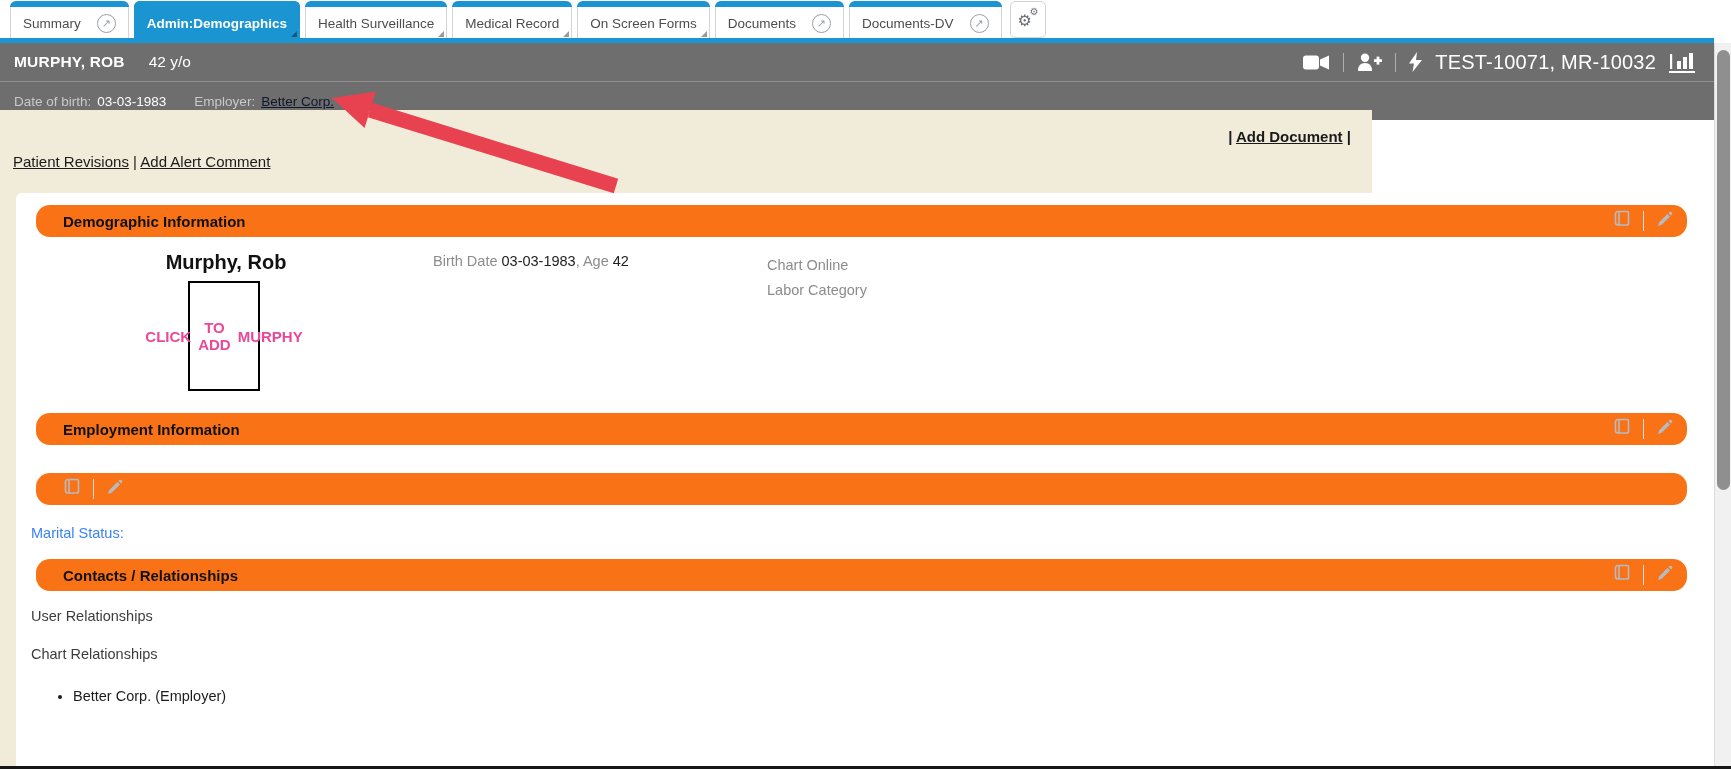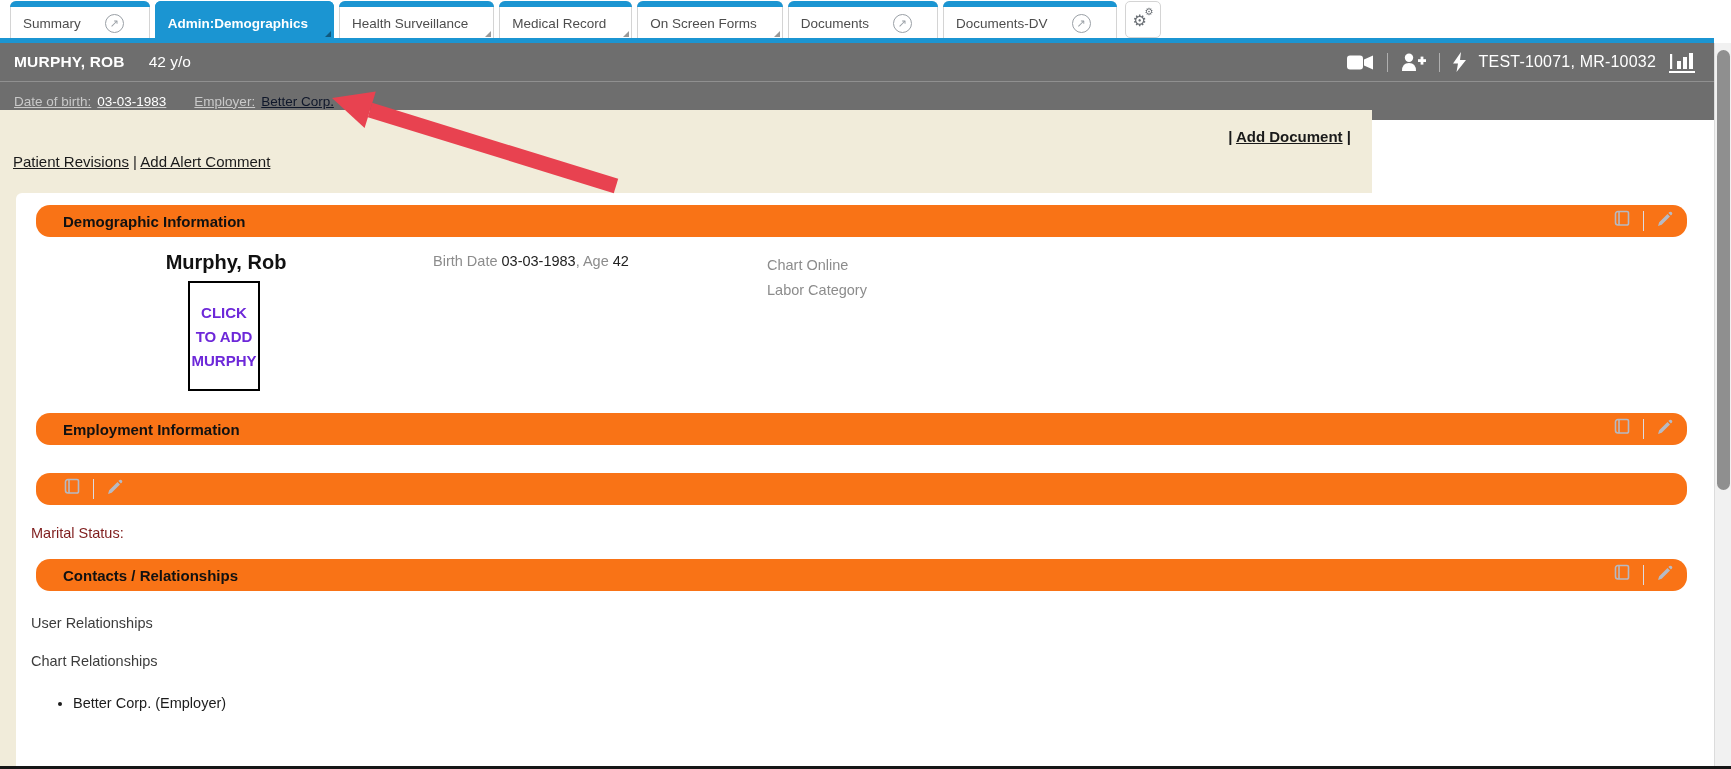--- a/index.html
+++ b/index.html
@@ -8,22 +8,22 @@
     width:1731px; height:769px; position:relative; overflow:hidden;
     font-family:"Liberation Sans", sans-serif; background:#ffffff; color:#222;
   }
 
   
   .tabbar {
     position:absolute; top:0; left:0; width:1714px; height:38px;
     background:#fff; display:flex; align-items:flex-end; padding-left:10px; gap:5px;
   }
   .tab {
-    position:relative; height:37px; display:flex; align-items:center; gap:24px;
-    padding:6px 25px 0 12px; background:#fff; border:1px solid #d4d4d4; border-bottom:none;
+    position:relative; height:37px; display:flex; align-items:center; gap:16px;
+    padding:6px 12px 0 12px; background:#fff; border:1px solid #d4d4d4; border-bottom:none;
     border-radius:6px 6px 0 0; font-size:13.5px; color:#4d4d4d; cursor:pointer; white-space:nowrap;
   }
   .tab::before {
     content:""; position:absolute; top:-1px; left:-1px; right:-1px; height:6px;
     background:#1b95d2; border-radius:6px 6px 0 0;
   }
   .tab.active { background:#1b95d2; border-color:#1b95d2; color:#fff; font-weight:bold; }
   .tab.fold::after {
     content:""; position:absolute; right:2px; bottom:1px; width:0; height:0;
     border-style:solid; border-width:0 0 6px 6px;
@@ -44,27 +44,27 @@
 
   
   .pt-row1 {
     position:absolute; top:43px; left:0; width:1714px; height:38px; background:#6e6e6e;
     color:#fff; display:flex; align-items:center; padding:0 14px; font-size:15.5px;
   }
   .pt-name { font-weight:bold; letter-spacing:.2px; }
   .pt-age { margin-left:24px; }
   .pt-right { margin-left:auto; display:flex; align-items:center; gap:13px; padding-right:4px; }
   .vdiv { width:1px; height:19px; background:rgba(255,255,255,.45); }
-  .pt-ids { font-size:16px; letter-spacing:.2px; }
+  .pt-ids { font-size:20px; letter-spacing:.2px; }
   .hicon { display:flex; align-items:center; cursor:pointer; }
 
   .pt-row2 {
     position:absolute; top:81px; left:0; width:1714px; height:39px; background:#6e6e6e;
     border-top:1px solid #909090; color:#c9c9c9; display:flex; align-items:center;
-    padding:0 14px; font-size:13.5px;text-decoration:underline;
+    padding:0 14px; font-size:13.5px;
   }
   .pt-row2 .white { color:#fff; }
   .pt-row2 .lbl { margin-right:6px; }
   .gap28 { width:28px; }
   a.emp-link { color:#0f172a; text-decoration:underline; cursor:pointer; }
 
   
   .content { position:absolute; top:110px; left:0; width:1372px; height:659px; background:#f1ecda; }
 
   .add-doc-row { position:absolute; top:18px; right:21px; font-size:15px; font-weight:bold; color:#1a1a1a; }
@@ -82,29 +82,29 @@
   }
   .secbar .title { font-size:15px; font-weight:bold; color:#111; flex:1; }
   .sec-icons { display:flex; align-items:center; gap:12px; }
   .sep { width:1px; height:20px; background:#dcdce2; }
   .mt12 { margin-top:12px; } .mt20 { margin-top:20px; } .mt28 { margin-top:28px; } .mt18 { margin-top:18px; }
 
   .demo-row { position:relative; height:156px; }
   .demo-name { position:absolute; left:120px; top:14px; width:180px; text-align:center; font-size:20px; font-weight:bold; color:#111; }
   .photo-box {
     position:absolute; left:172px; top:44px; width:72px; height:110px; border:2px solid #000;
-    background:#fff; display:flex; flex-direction:column; align-items:center; justify-content:center;
-    gap:7px; font-size:15px; font-weight:bold; color:#6d28d9; cursor:pointer; text-align:center;
+    background:#fff; display:flex; flex-direction:row; align-items:center; justify-content:center;
+    gap:7px; font-size:15px; font-weight:bold; color:#ec4899; cursor:pointer; text-align:center;
   }
   .demo-mid { position:absolute; left:417px; top:16px; font-size:14.5px; color:#8c8c8c; }
   .demo-mid .dark { color:#222; }
   .demo-right { position:absolute; left:751px; top:16px; font-size:14.5px; color:#8c8c8c; line-height:25px; }
 
   .plain-line { padding-left:15px; font-size:14.5px; }
-  .muted { color:#7f1d1d; }
+  .muted { color:#3b82f6; }
   .subhead { color:#3c3c3c; }
   ul.rel-list { margin:24px 0 0 0; padding-left:57px; font-size:14.5px; color:#1c1c1c; line-height:21px; }
 
   
   .arrow-svg { position:absolute; left:310px; top:84px; z-index:40; pointer-events:none; }
 
   
   .sb-track { position:absolute; top:43px; right:0; width:17px; height:726px; background:#f1f1f1; border-left:1px solid #dcdcdc; }
   .sb-thumb { position:absolute; top:7px; left:2px; width:13px; height:440px; background:#8f8f8f; border-radius:7px; cursor:pointer; }
   .bottom-edge { position:absolute; bottom:0; left:0; width:1731px; height:3px; background:#161616; z-index:50; }
@@ -296,21 +296,21 @@
         </span>
         <span class="sep"></span>
         <span>
           <svg width="17" height="17" viewBox="0 0 17 17">
               <path d="M2 15 L3.2 11.3 L11.5 3 L14 5.5 L5.7 13.8 Z M12.4 2.1 L14.9 4.6 L16 3.5 A1.8 1.8 0 0 0 13.5 1 Z" fill="#b6bac4"></path>
             </svg>
         </span>
       </span>
     </div>
 
-    <div class="plain-line subhead" style="margin-top:24px">User Relationships</div>
+    <div class="plain-line subhead" style="margin-top:17px">User Relationships</div>
 
     <div class="plain-line subhead" style="margin-top:22px">Chart Relationships</div>
     <ul class="rel-list">
       <li>Better Corp. (Employer)</li>
     </ul>
 
   </div>
 </div>
 
 <svg class="arrow-svg" width="320" height="115">

